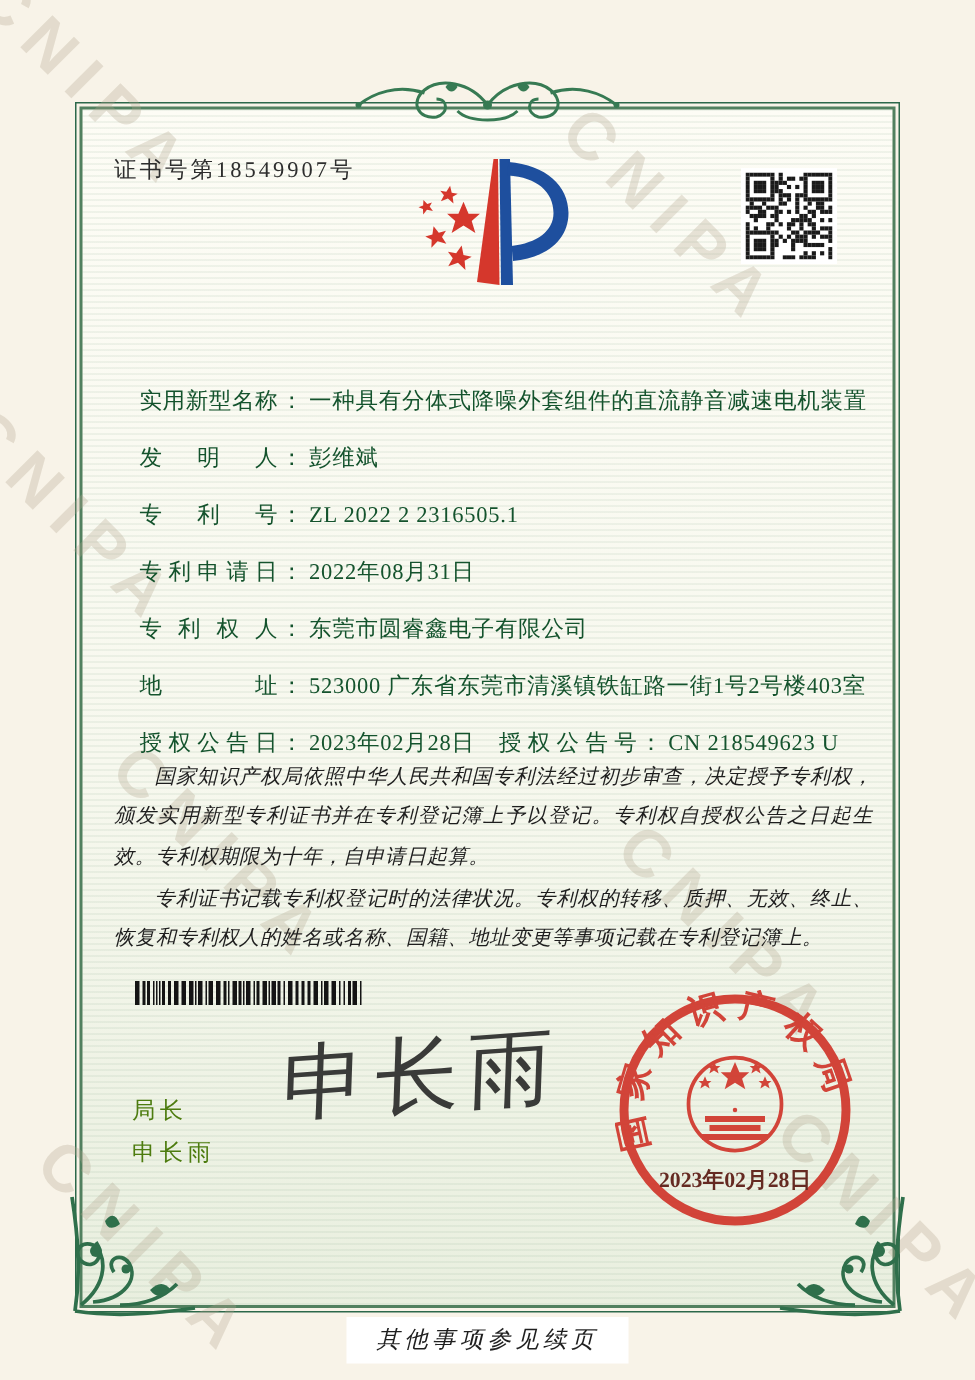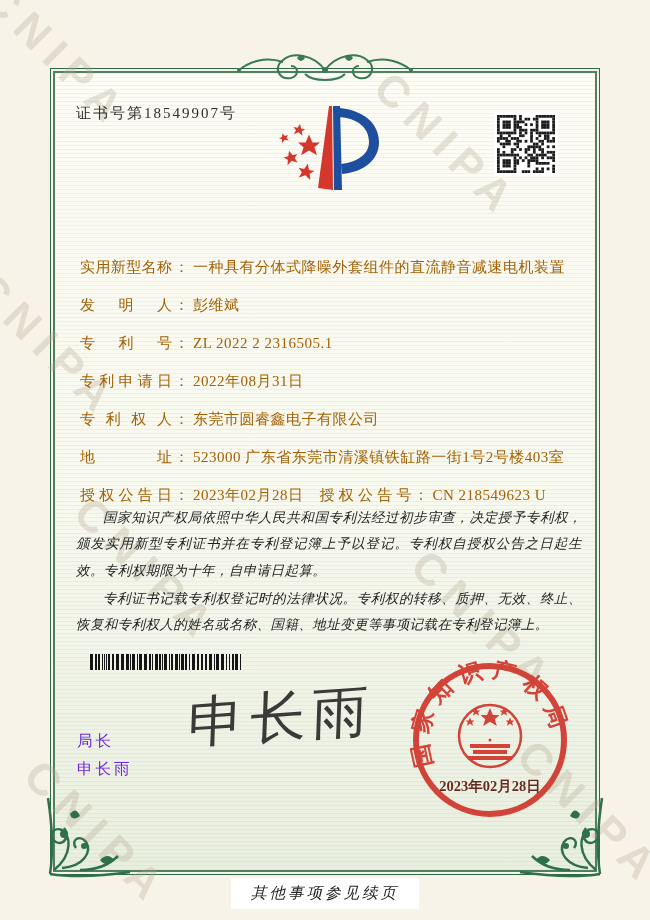--- a/index.html
+++ b/index.html
@@ -32,34 +32,34 @@
   
   .content{position:absolute;inset:0;z-index:4;}
   .cert-no{position:absolute;left:76px;top:104px;font-size:15px;letter-spacing:2px;color:#2e2e2e;}
   .logo{position:absolute;left:276px;top:102px;}
   .qr{position:absolute;left:494px;top:112px;width:58px;height:58px;background:#fff;padding:3px;}
   .title{
     position:absolute;left:0;top:201px;width:650px;text-align:center;
     font-size:36px;font-weight:bold;letter-spacing:5px;color:#141414;
   }
   .fields{position:absolute;left:76px;top:258px;width:505px;}
-  .frow{position:absolute;left:4px;font-size:15px;white-space:nowrap;color:#a16207;}
+  .frow{position:absolute;left:17px;font-size:15px;white-space:nowrap;color:#14532d;}
   .flabel{display:inline-block;width:92px;text-align:justify;text-align-last:justify;vertical-align:top;}
   .fcolon{display:inline-block;margin:0 4px 0 2px;}
   .fvalue{letter-spacing:0.5px;}
   .fgroup2{margin-left:16px;}
   .paras{
     position:absolute;left:76px;top:505px;width:506px;
     font-size:13.5px;font-style:italic;line-height:1.95;color:#1e1e1e;letter-spacing:0.4px;
   }
   .paras p{margin:0 0 2px 0;text-indent:2em;text-align:justify;}
   .barcode{position:absolute;left:90px;top:654px;height:16px;display:flex;align-items:stretch;}
   .barcode div{height:100%;}
-  .officer{position:absolute;left:77px;top:727px;font-family:"Liberation Sans","DejaVu Sans",sans-serif;
-    font-size:15.5px;letter-spacing:3px;color:#6d28d9;line-height:28px;}
+  .officer{position:absolute;left:88px;top:727px;font-family:"Liberation Sans","DejaVu Sans",sans-serif;
+    font-size:15.5px;letter-spacing:3px;color:#4d7c0f;line-height:28px;}
   .signature{
     position:absolute;left:188px;top:680px;font-size:56px;letter-spacing:6px;color:#222;
     transform:rotate(-4deg) skewX(-6deg);opacity:.88;white-space:nowrap;
   }
   .seal{position:absolute;left:410px;top:660px;}
   .page-num{position:absolute;left:0;top:843px;width:650px;text-align:center;font-size:12.5px;letter-spacing:2px;color:#333;}
   .note-wrap{position:absolute;left:0;top:878px;width:650px;text-align:center;}
   .note{
     display:inline-block;background:#ffffff;padding:5px 20px;
     font-size:15.5px;font-style:italic;letter-spacing:3px;color:#1f1f1f;

